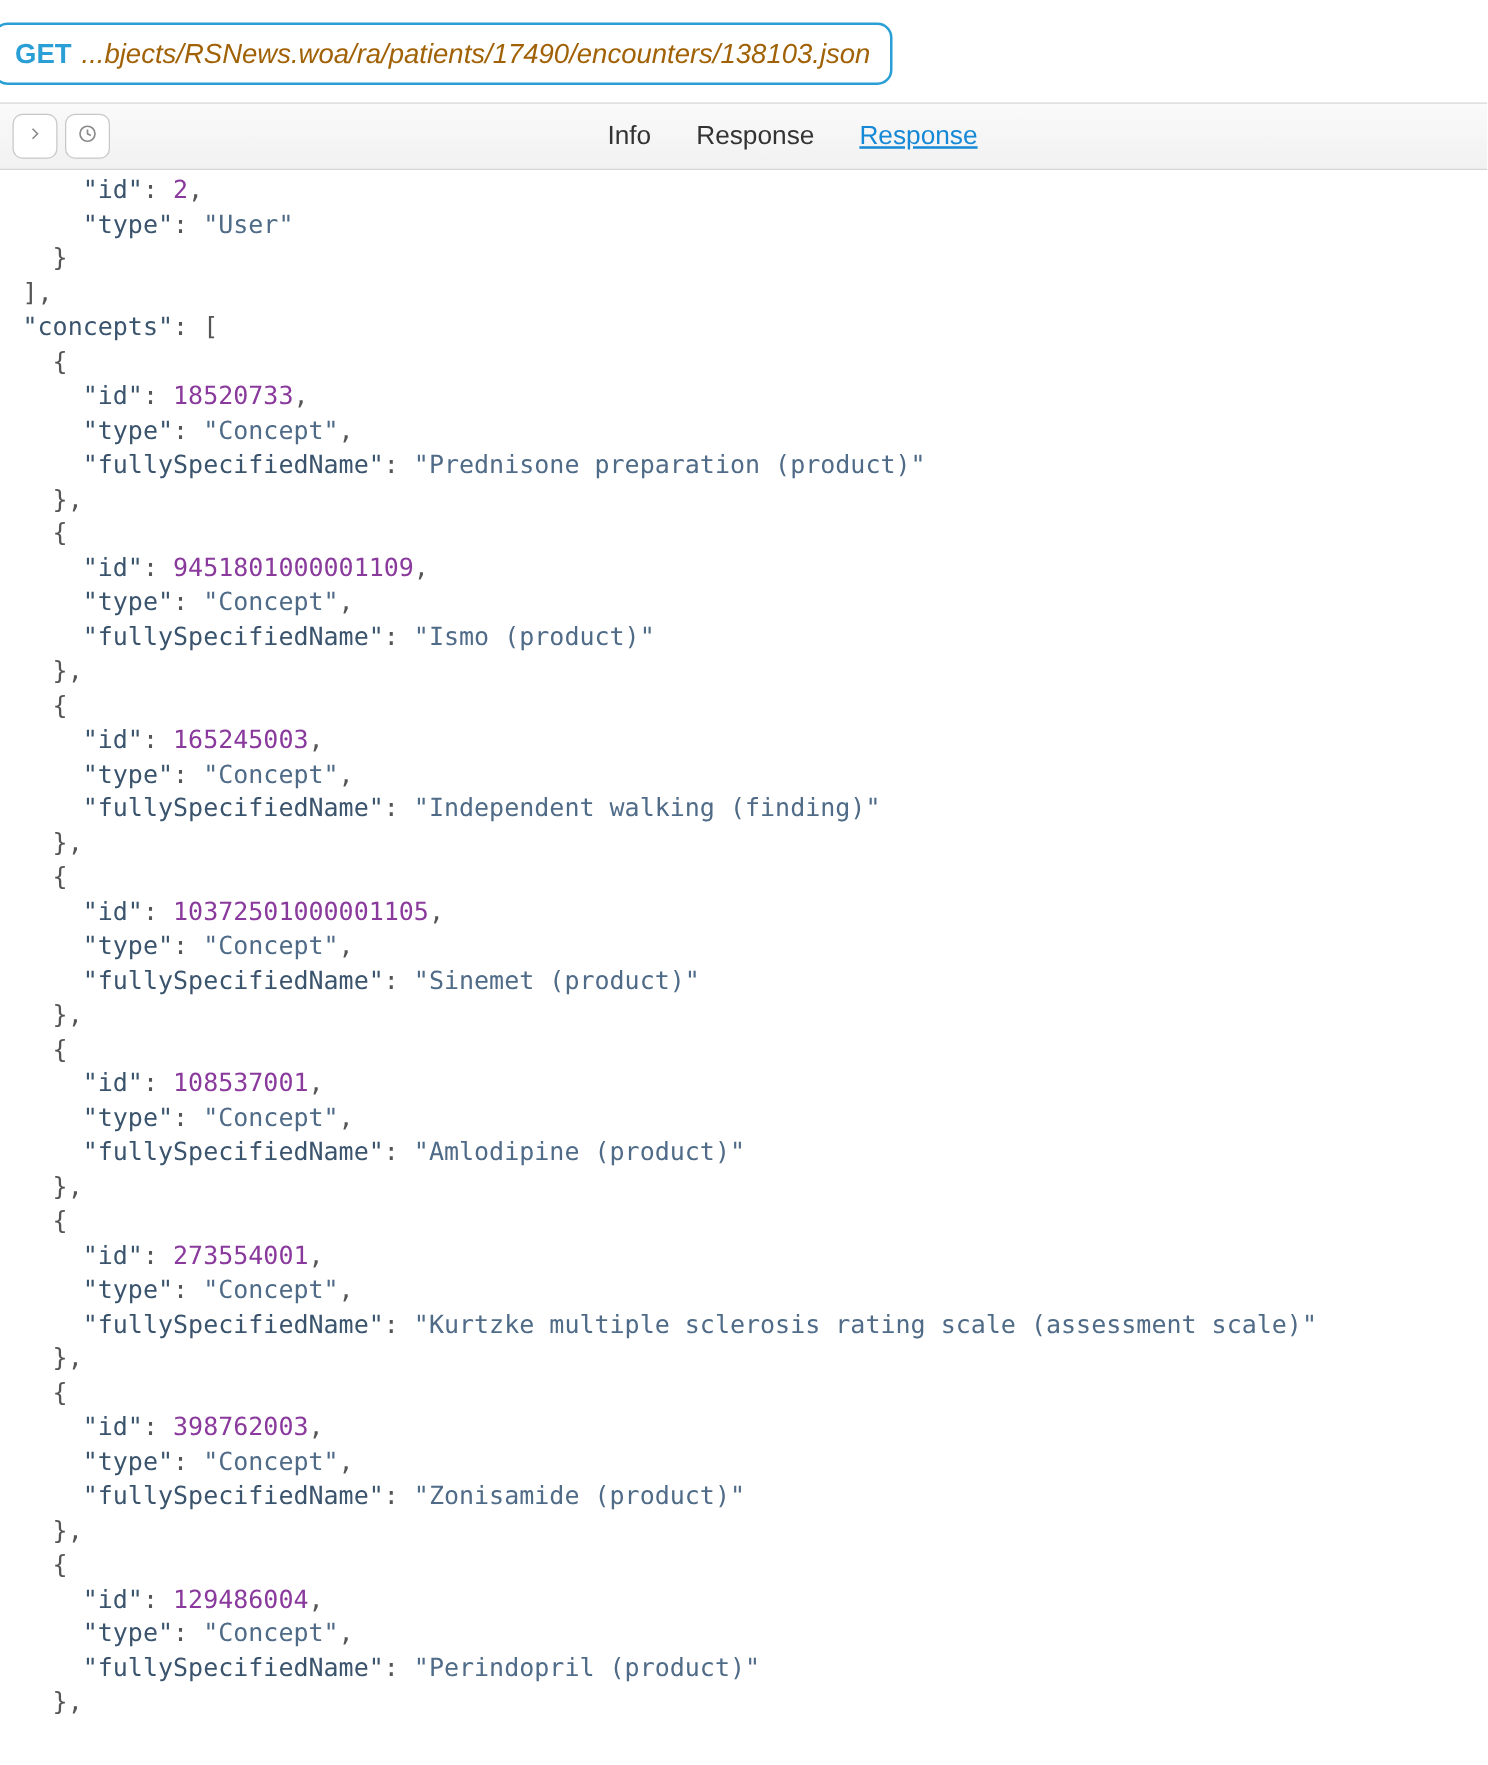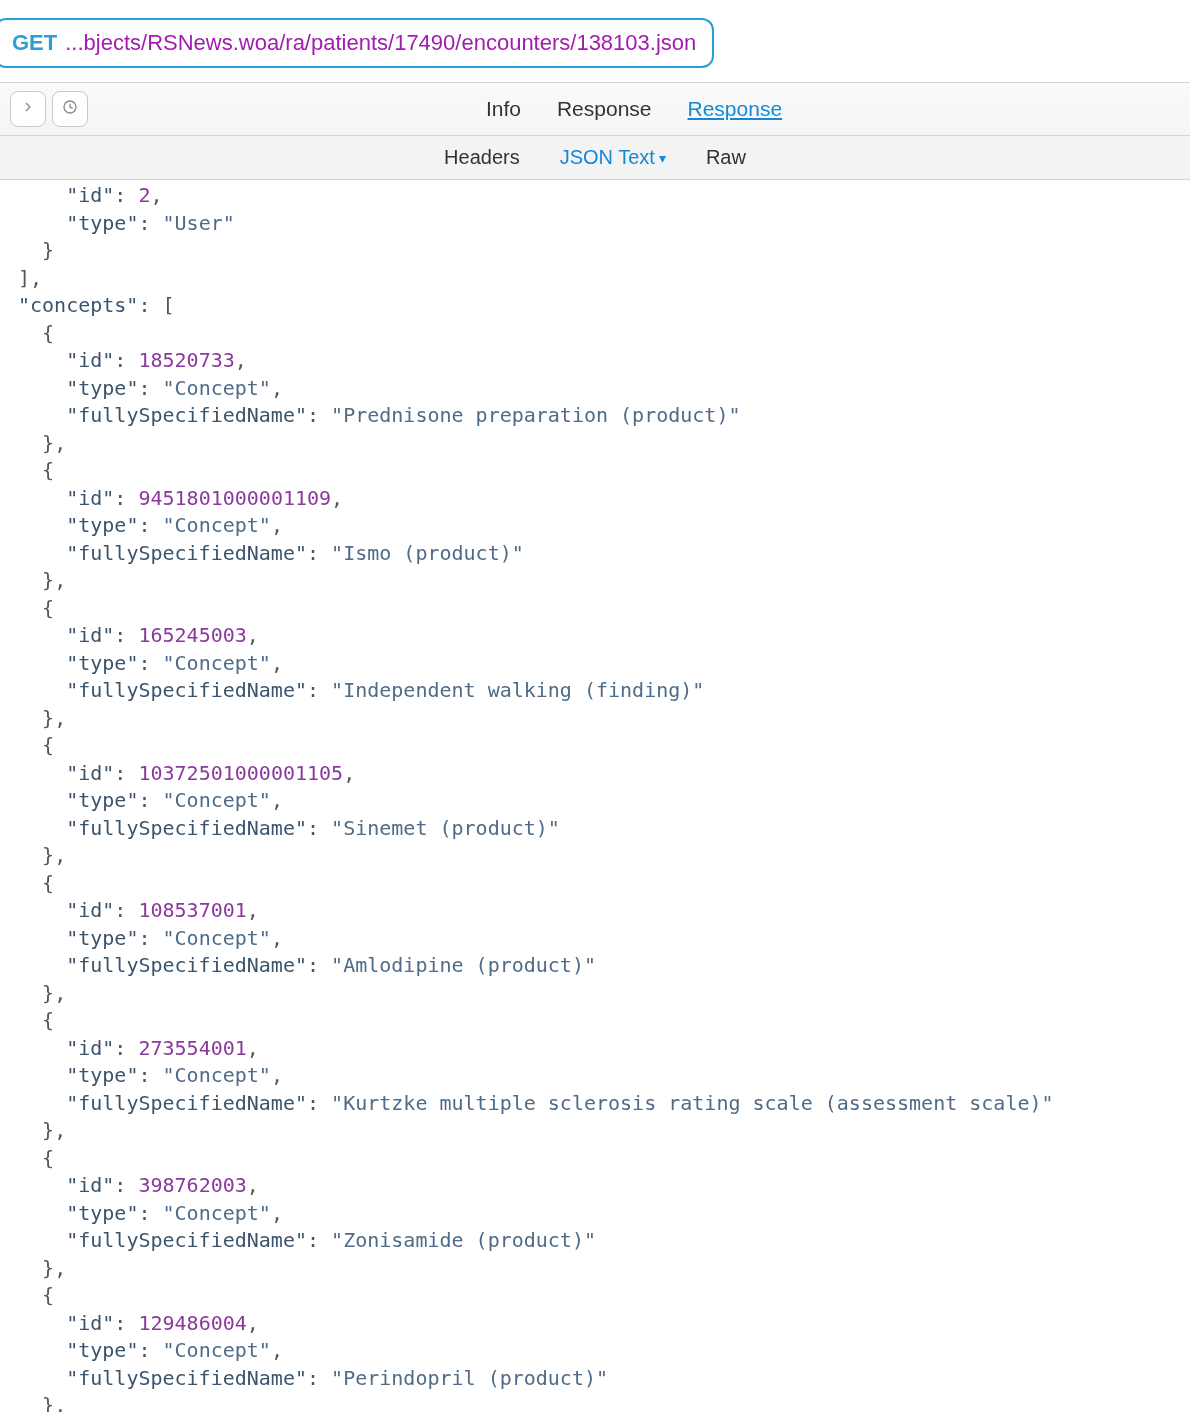--- a/index.html
+++ b/index.html
@@ -28,22 +28,23 @@
   .pill-request {
     border: 2px solid #2a9fd6;
     flex: 0 0 auto;
     margin-left: -6px;
   }
   .pill-request .method {
     color: #2a9fd6;
     font-weight: 600;
   }
   .pill-request .url {
-    color: #a21caf;
+    color: #a16207;
     font-weight: 400;
+    font-style: italic;
   }
   .pill-response {
     border: 2px solid #4a9a4a;
     color: #4a9a4a;
     font-weight: 400;
     flex: 0 0 auto;
     overflow: hidden;
   }
   .pill-response .status {
     font-weight: 700;
@@ -137,28 +138,20 @@
             </svg>
         </span>
       </div>
     </div>
     <div class="tabs-center">
       <span class="tab-item">Info</span>
       <span class="tab-item">Response</span>
       <span class="tab-item active">Response</span>
     </div>
   </div>
-  <div class="toolbar-row2">
-    <span class="sub-tab">Headers</span>
-    <span class="sub-tab active">
-      <span>JSON Text</span>
-      <span class="chev">▾</span>
-    </span>
-    <span class="sub-tab">Raw</span>
-  </div>
 </div>
 
 <div class="json-body" id="json-body">    <span class="k">"id"</span><span class="p">: </span><span class="n">2</span><span class="p">,</span>
     <span class="k">"type"</span><span class="p">: </span><span class="s">"User"</span>
   <span class="p">}</span>
 <span class="p">]</span><span class="p">,</span>
 <span class="k">"concepts"</span><span class="p">: [</span>
   <span class="p">{</span>
     <span class="k">"id"</span><span class="p">: </span><span class="n">18520733</span><span class="p">,</span>
     <span class="k">"type"</span><span class="p">: </span><span class="s">"Concept"</span><span class="p">,</span>

